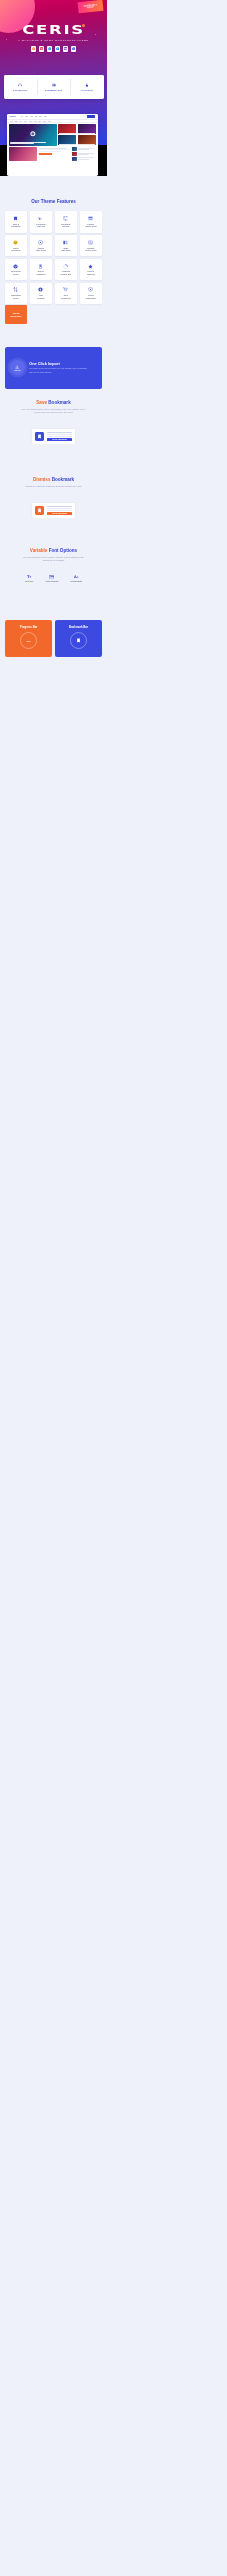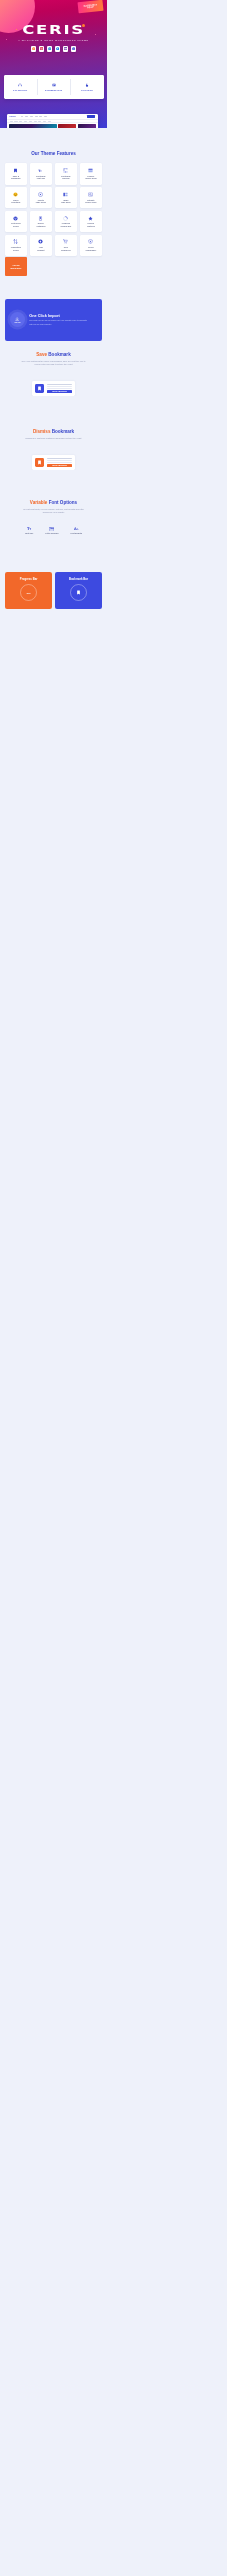--- a/index.html
+++ b/index.html
@@ -1,20 +1,20 @@
 <!DOCTYPE html>
 <html style="font-size:11.4px"><head>
 <meta charset="utf-8">
 <style>*{margin:0;padding:0;box-sizing:border-box}
 html{width:107px}
 body{font-family:"Liberation Sans",sans-serif;background:#eef1fa;width:107px;overflow-x:hidden;-webkit-font-smoothing:antialiased}
 .page{width:107px;position:relative;overflow:hidden;background:#eef1fa}
 svg{display:block}
 
-.hero{position:relative;width:107px;height:128px;z-index:2;background:#000000;overflow:hidden}
+.hero{position:relative;width:107px;height:176px;z-index:2;background:#000000;overflow:hidden}
 .hero-bg{position:absolute;left:0;top:0;width:107px;height:145px;background:linear-gradient(174deg,#d1005e 0%,#bd0159 10%,#a50a68 22%,#8c177f 34%,#7d2390 44%,#6b2aa4 56%,#5a31b5 68%,#4838c9 82%,#3440de 94%,#2b3fe5 100%)}
 .hero-blob{position:absolute;left:-18.5px;top:-20px;width:53px;height:53px;border-radius:50%;background:linear-gradient(140deg,#ff9f63 0%,#ff7a84 42%,#fa4f97 78%,#ef3f9b 100%)}
 .hdot{position:absolute;border-radius:50%}
 .badge{position:absolute;right:4.3px;top:1.4px;width:25px;height:10.7px;background:linear-gradient(105deg,#ff2e88 0%,#ff7d36 100%);transform:rotate(-6deg);border-radius:0.7px;display:flex;flex-direction:column;align-items:center;justify-content:center;line-height:1.15}
 .badge i{color:#fff;font-size:2.1px;font-weight:700;font-style:normal;letter-spacing:0.1px}
 .logo-wrap{position:absolute;left:0;right:0;top:24px;text-align:center;position:absolute}
 .logo-txt{display:inline-block;position:relative;color:#fff;font-size:12.4px;font-weight:700;letter-spacing:1.3px;font-family:"DejaVu Sans",sans-serif;line-height:1;transform:scaleX(1.33);transform-origin:center}
 .logo-dot{position:absolute;left:82px;top:24px;width:3px;height:3px;border-radius:50%;background:#ff7e2e}
 .tagline{position:absolute;left:0;right:0;top:39px;text-align:center;color:#e4bcdf;font-size:2.4px;font-weight:700;letter-spacing:0.6px}
 .icon-row{position:absolute;left:0;right:0;top:46px;display:flex;justify-content:center;gap:2.3px}

